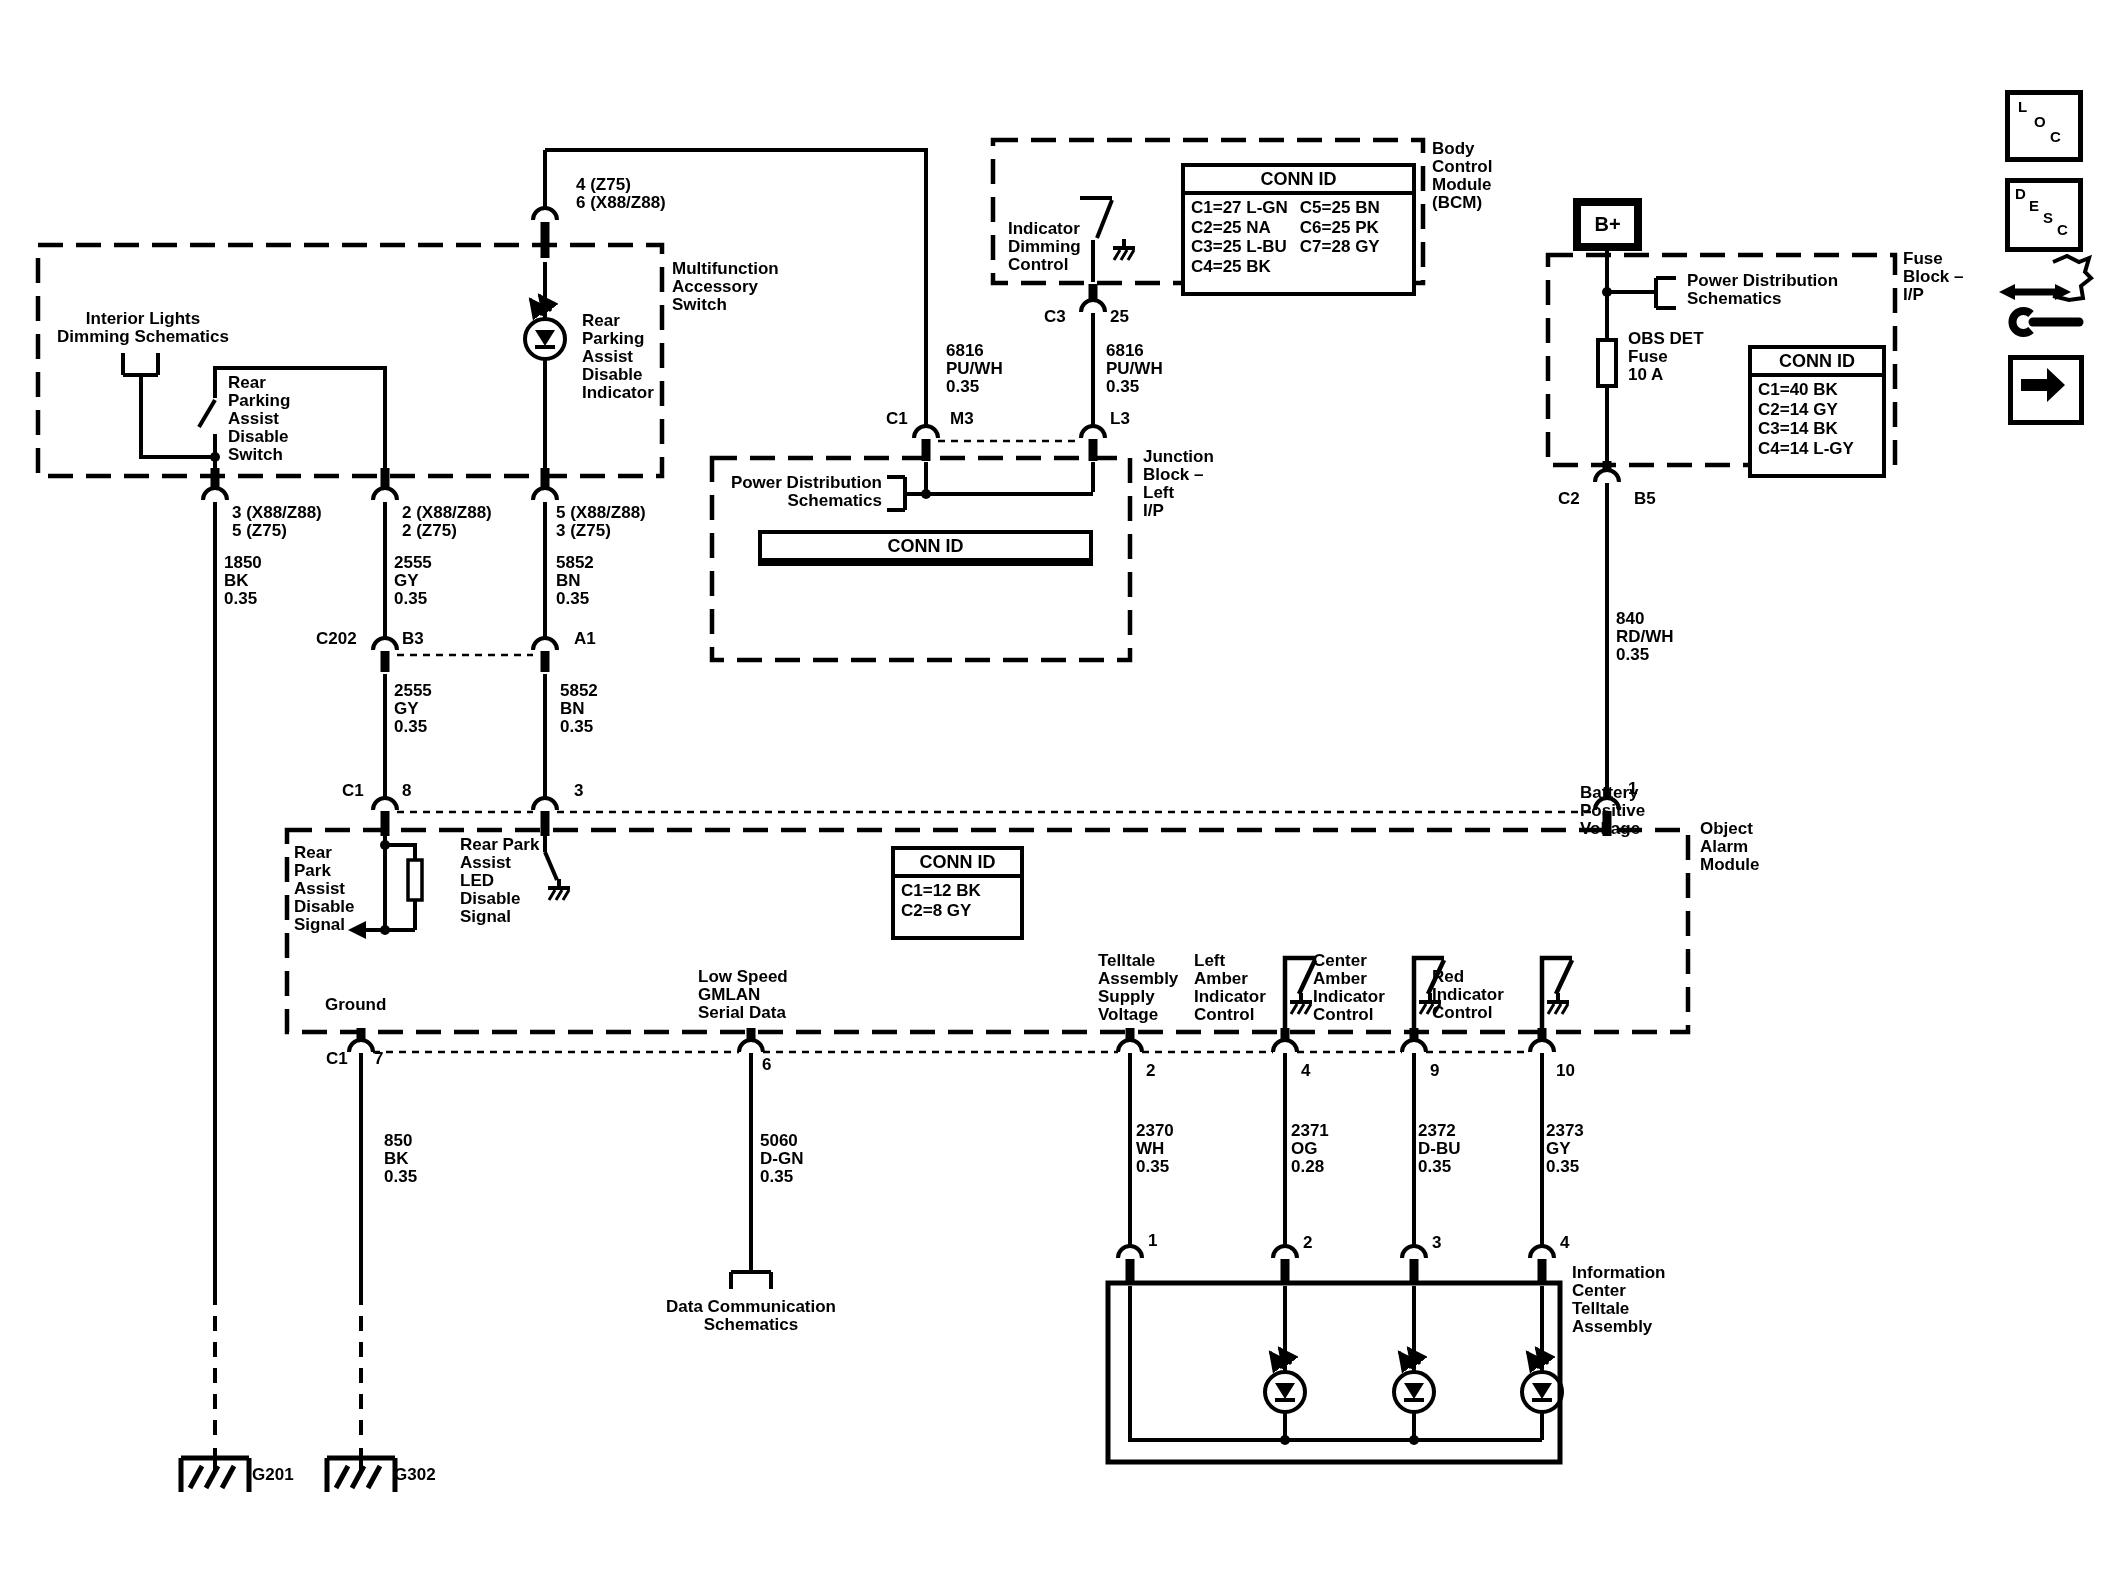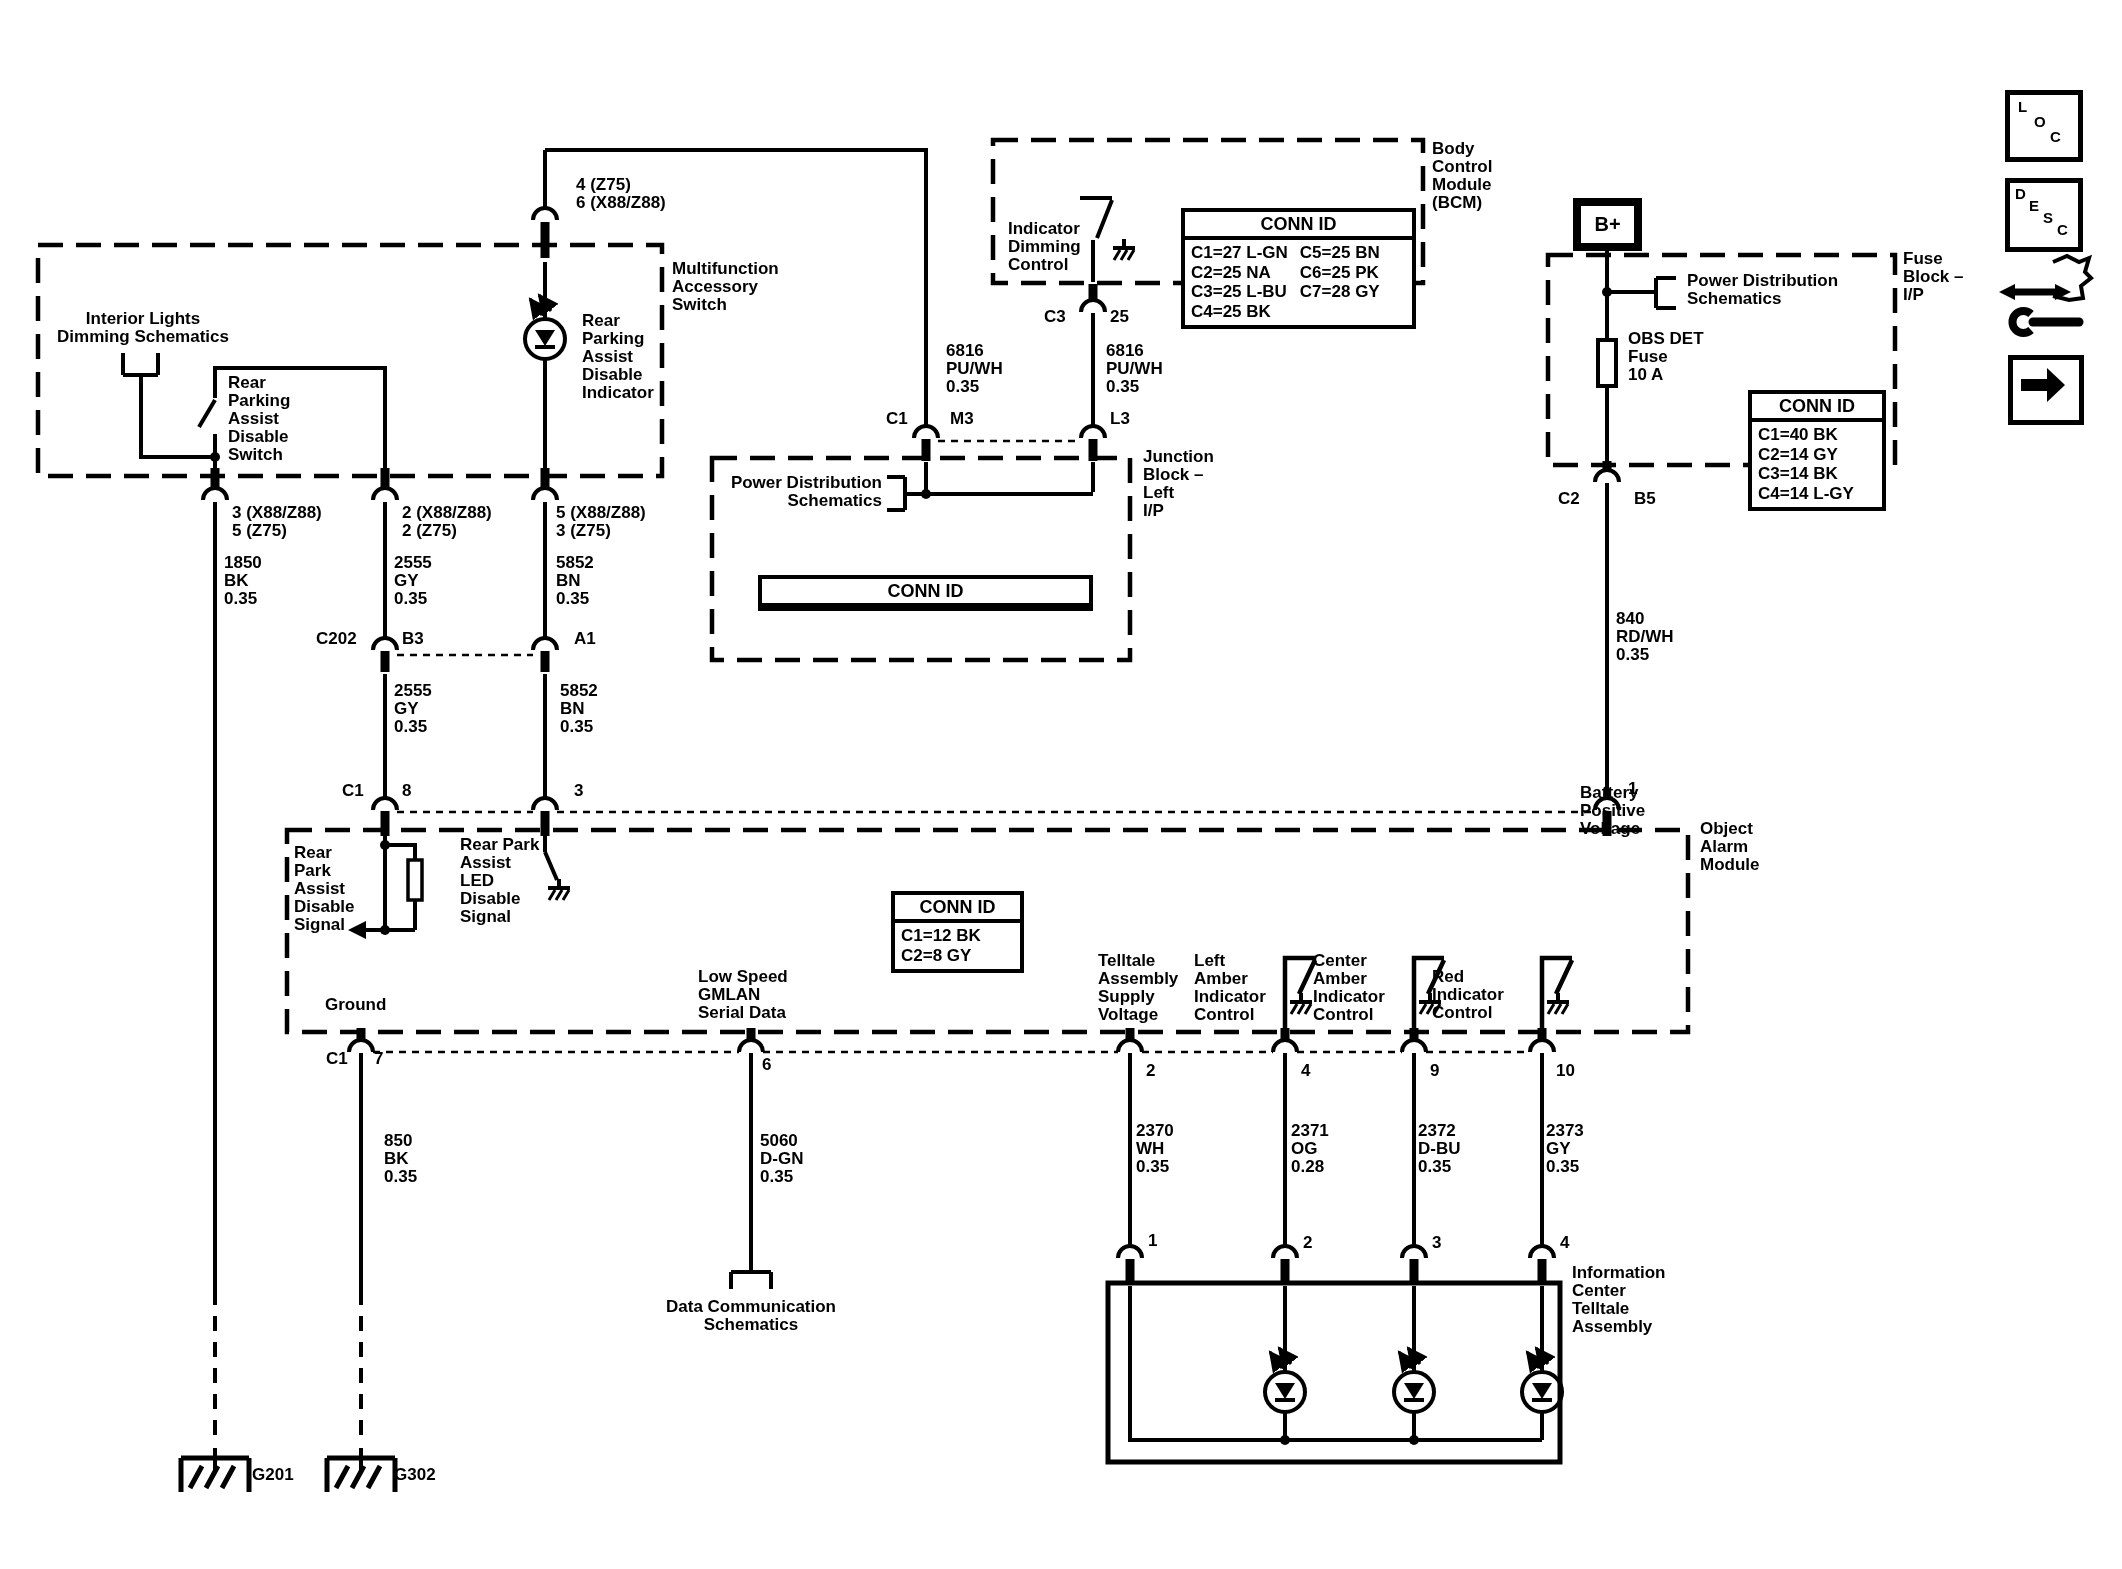--- a/index.html
+++ b/index.html
@@ -2,23 +2,23 @@
 <html><head>
 <meta charset="utf-8">
 <style>
   html,body{margin:0;padding:0;background:#fff;}
   #stage{position:relative;width:2122px;height:1569px;background:#fff;overflow:hidden;
          font-family:"Liberation Sans",sans-serif;color:#000;}
   #wires{position:absolute;left:0;top:0;}
   .lbl{position:absolute;font:700 17px/18px "Liberation Sans",sans-serif;white-space:pre-line;color:#000;}
   .ctr{text-align:center;}
   .rgt{text-align:right;}
-  .conn{position:absolute;border:4px solid #000;background:#fff;margin-top:45px;}
+  .conn{position:absolute;border:4px solid #000;background:#fff;}
   .conn-hd{border-bottom:4px solid #000;text-align:center;font:700 18px/24px "Liberation Sans",sans-serif;padding:0 4px;}
-  .conn-bd{display:flex;gap:12px;padding:3px 6px 4px 6px;}
+  .conn-bd{display:flex;gap:12px;padding:3px 6px 16px 6px;}
   .conn-col{font:700 17px/19.5px "Liberation Sans",sans-serif;white-space:pre-line;}
   .icon-box{position:absolute;border:5px solid #000;background:#fff;}
   .dl{position:absolute;font:700 15px/15px "Liberation Sans",sans-serif;}
   .bplus{position:absolute;left:1577px;top:202px;width:61px;height:45px;display:flex;align-items:center;justify-content:center;font:700 20px "Liberation Sans",sans-serif;}
 </style>
 </head>
 <body>
 
 <div id="stage">
 

